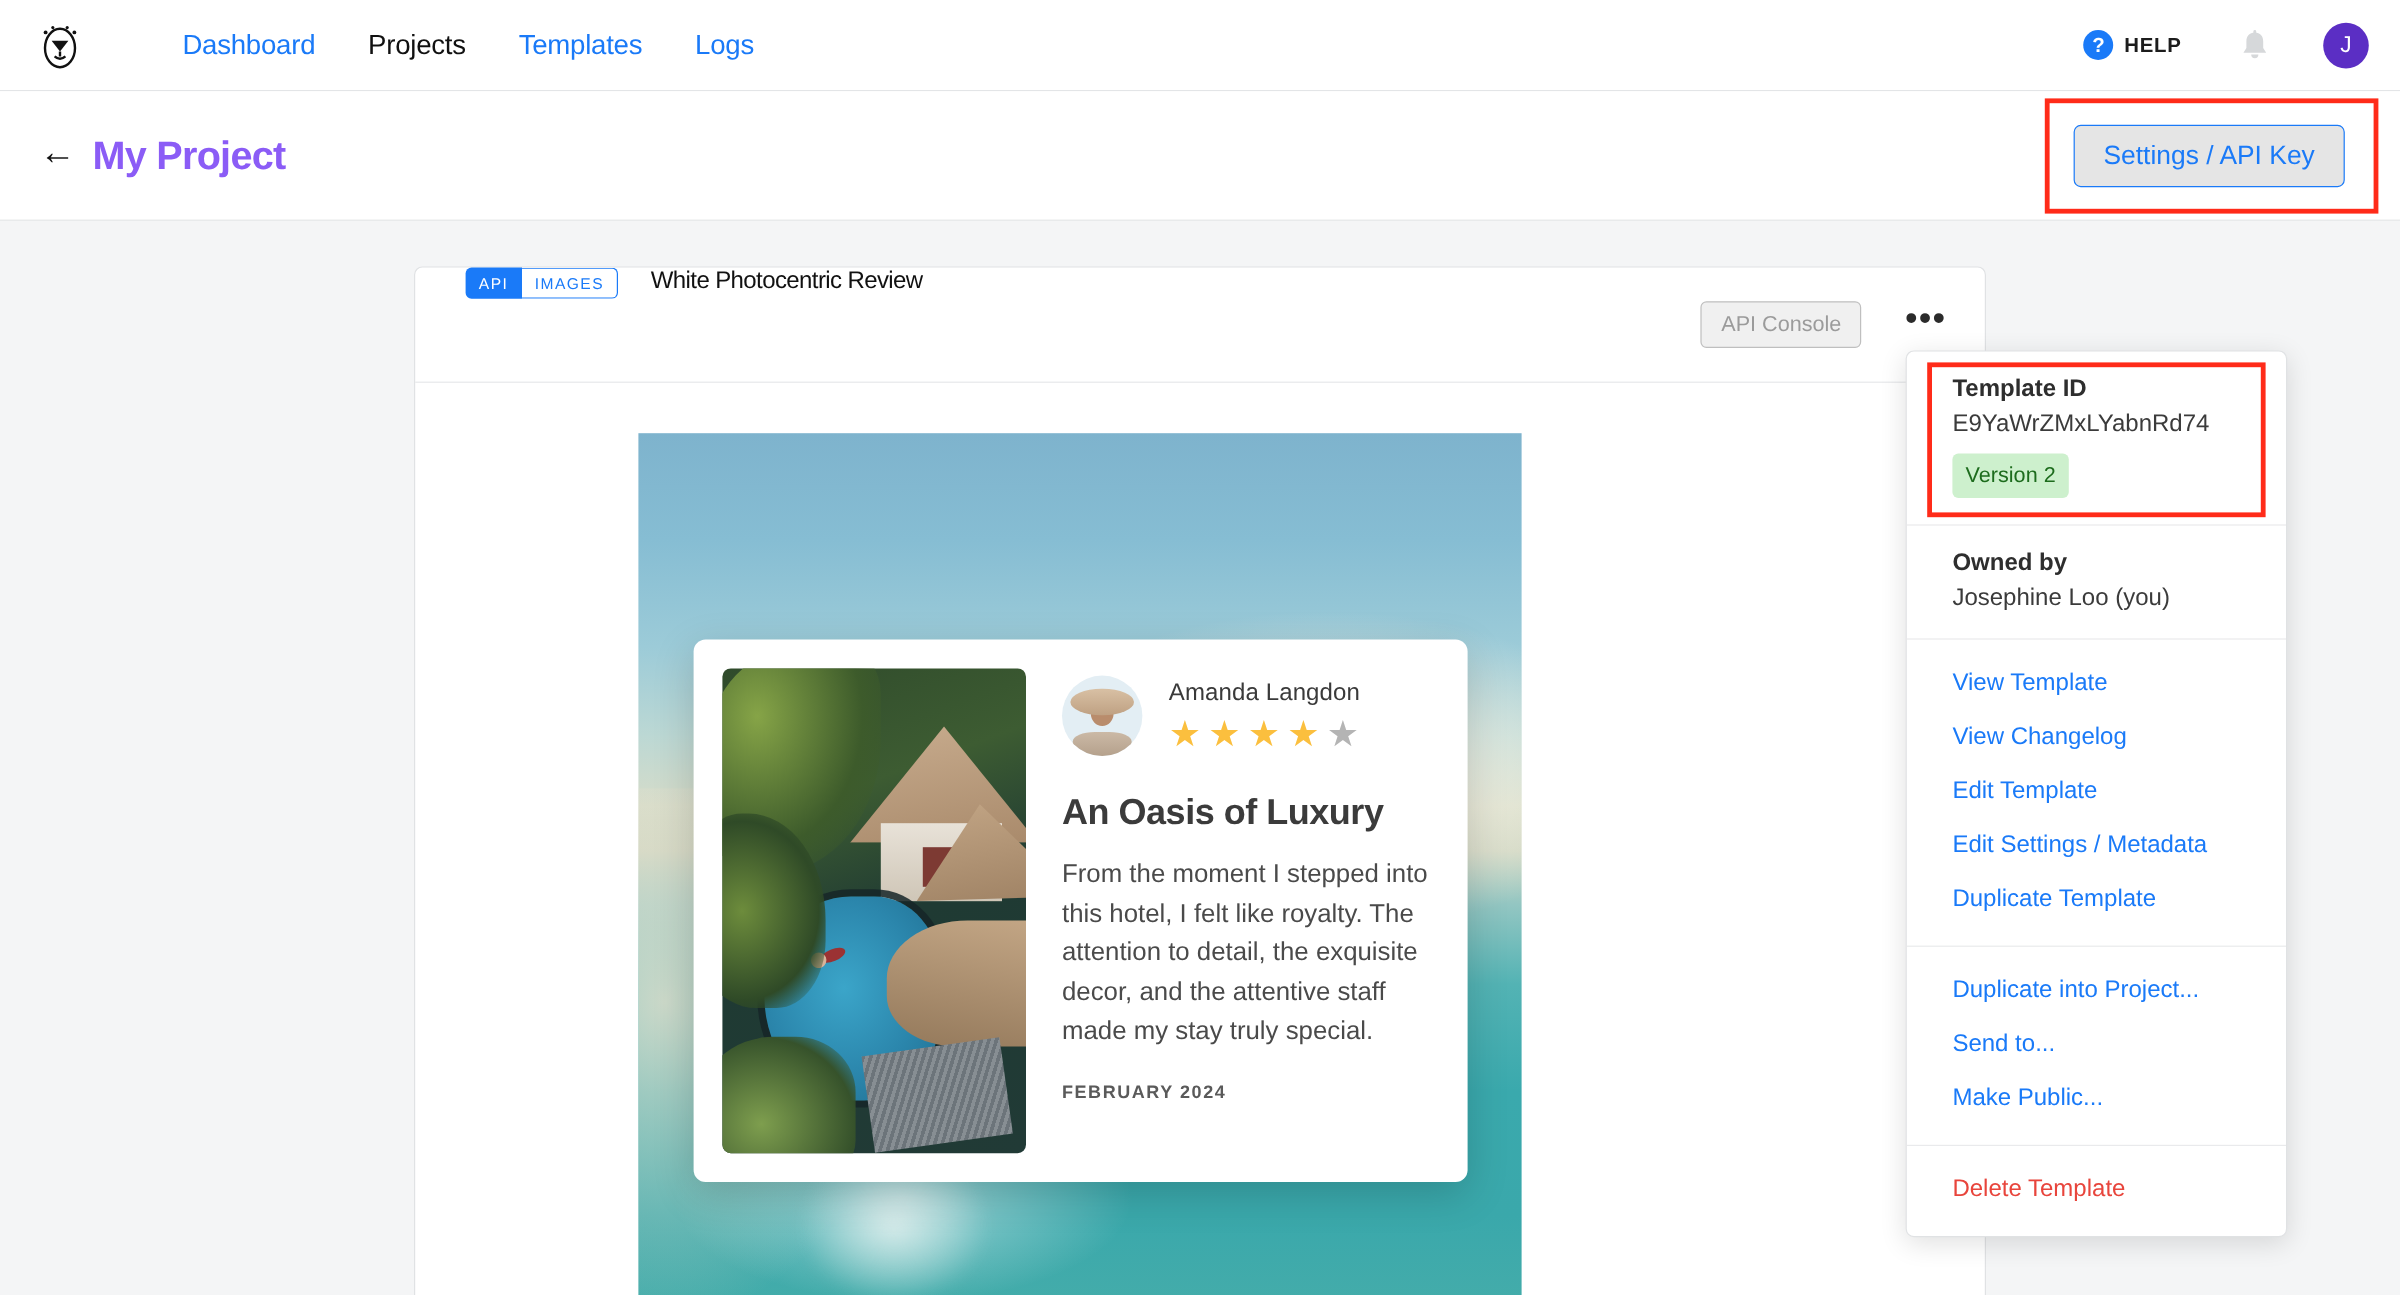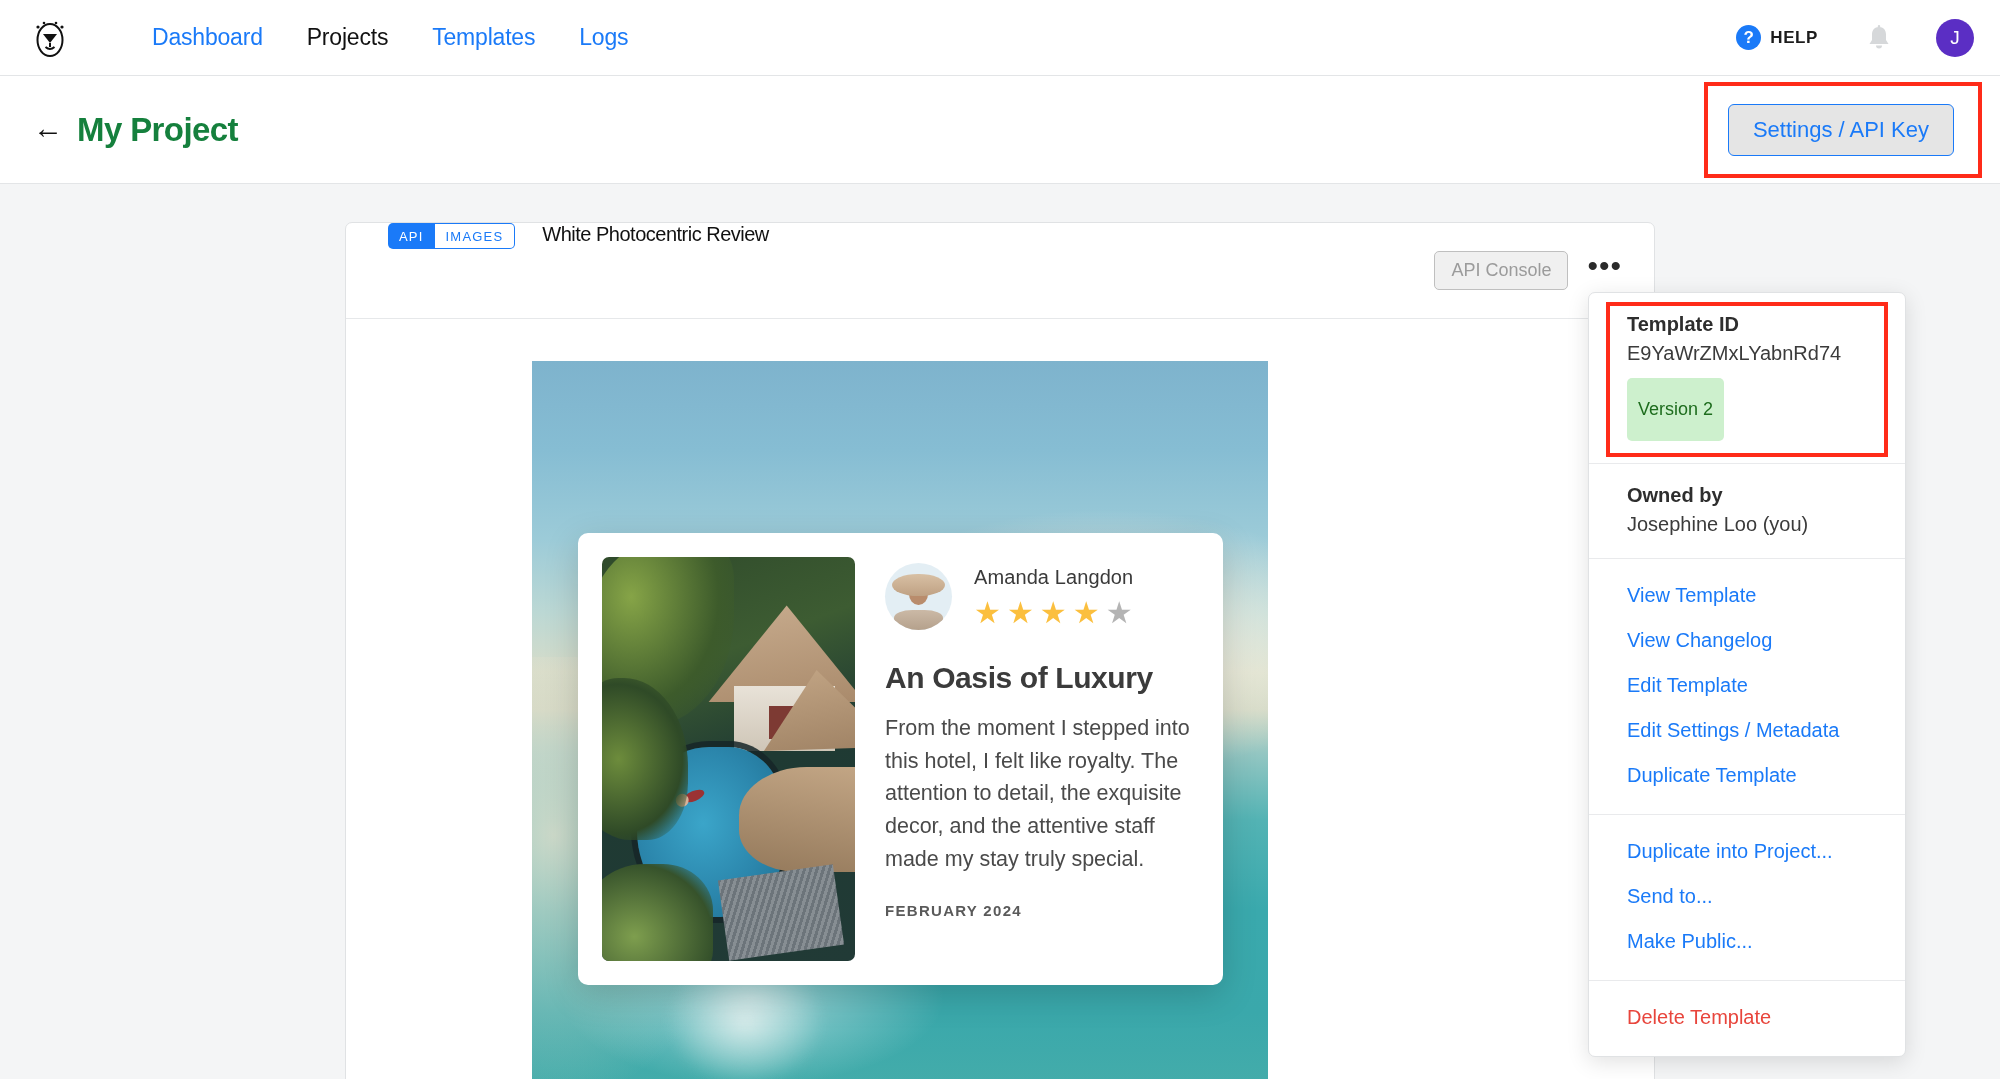--- a/index.html
+++ b/index.html
@@ -63,21 +63,21 @@
     background: #ffffff;
     border-bottom: 1px solid #e3e5e7;
     display: flex; align-items: center;
   }
   .back-arrow {
     margin-left: 33px; font-size: 30px; color: #111;
     cursor: pointer; line-height: 1; margin-top: -3px;
   }
   .project-title {
     margin-left: 14px; font-size: 33px; font-weight: bold;
-    color: #15803d; letter-spacing: -0.6px;
+    color: #8b5cf6; letter-spacing: -0.6px;
   }
   .settings-api-wrap {
     margin-left: auto; margin-right: 46px; position: relative;
   }
   .settings-btn {
     border: 1.5px solid #1a7af8; border-radius: 6px;
     background: #e5e5e5; color: #1a7af8;
     font-size: 22px; padding: 12px 24px;
     cursor: pointer; white-space: nowrap;
     font-family: "Liberation Sans", sans-serif;
@@ -113,21 +113,21 @@
     font-size: 13px; letter-spacing: 1.2px;
     display: flex; align-items: center; padding: 0 11px;
     border: 1.5px solid #1a7af8; border-left: none;
     border-radius: 0 5px 5px 0;
   }
   .card-title {
     margin-left: 27px; font-size: 20px; font-weight: normal;
     color: #111111; letter-spacing: -0.5px;
   }
   .card-head-right {
-    margin-left: auto; display: flex; align-items: center; gap: 13px;
+    margin-left: auto; display: flex; align-items: center; gap: 30px;
   }
   .api-console-btn {
     border: 1px solid #bfbfbf; border-radius: 5px;
     background: #f0f0f0; color: #9b9b9b;
     font-size: 18px; padding: 8px 16px;
     font-family: "Liberation Sans", sans-serif;
   }
   .dots-btn {
     color: #2b2b2b; font-size: 30px; letter-spacing: 1px;
     cursor: pointer; line-height: 0.5; padding: 0 6px 10px 6px;
@@ -304,21 +304,21 @@
   .menu-sec:last-child { border-bottom: none; }
   .menu-label {
     font-size: 20px; font-weight: bold; color: #2e2e2e;
   }
   .menu-value {
     font-size: 20px; color: #3b3b3b; margin-top: 6px;
   }
   .version-badge {
     display: inline-block; margin-top: 13px;
     background: #cdf0cd; color: #1d6c1d;
-    font-size: 18px; padding: 21px 11px; border-radius: 5px;
+    font-size: 18px; padding: 8px 11px; border-radius: 5px;
   }
   .redbox-tid { top: 9px; left: 17px; right: 17px; bottom: 6px; }
   .menu-item {
     display: block; font-size: 20px; color: #1a7af8;
     padding: 11px 0; cursor: pointer; white-space: nowrap;
   }
   .menu-item.danger { color: #e8453c; }
 </style>
 </head>
 <body>

